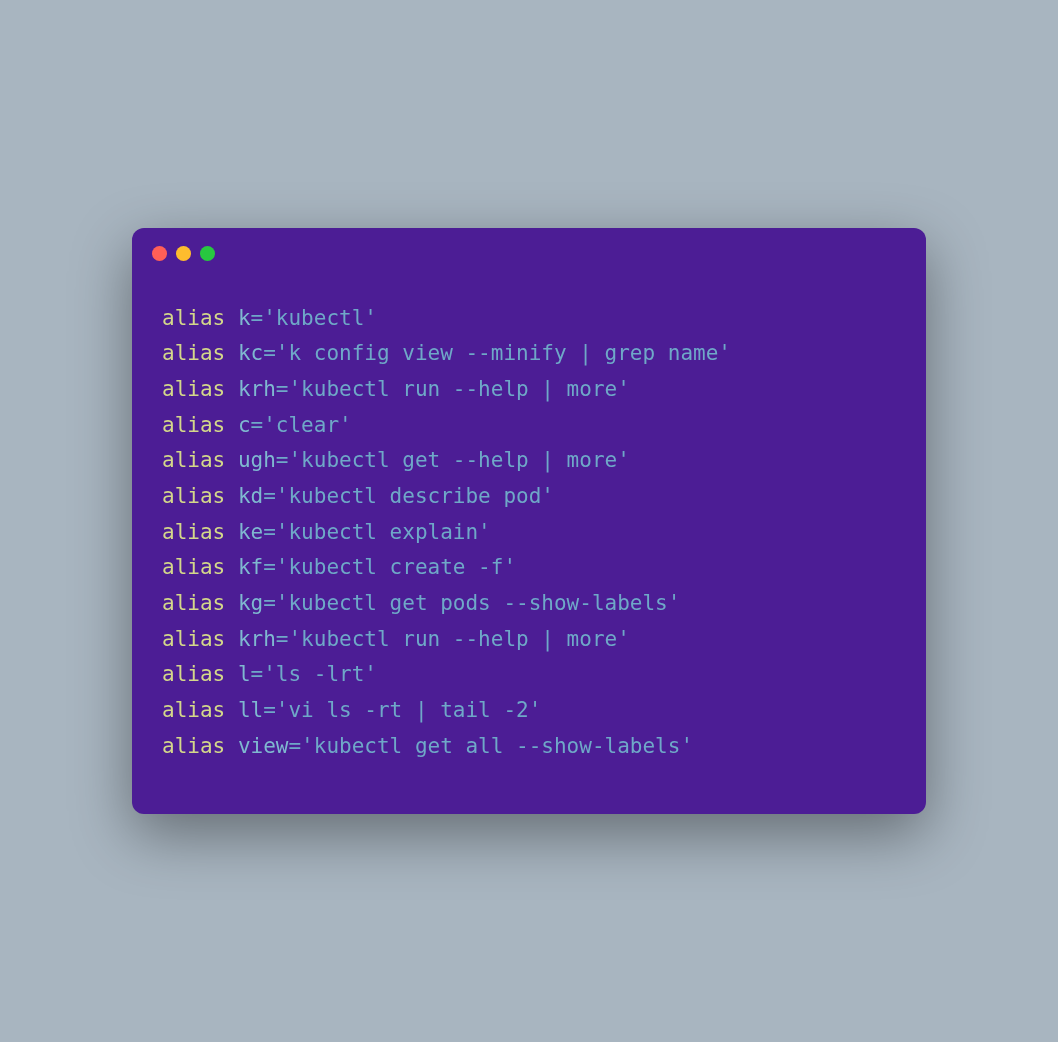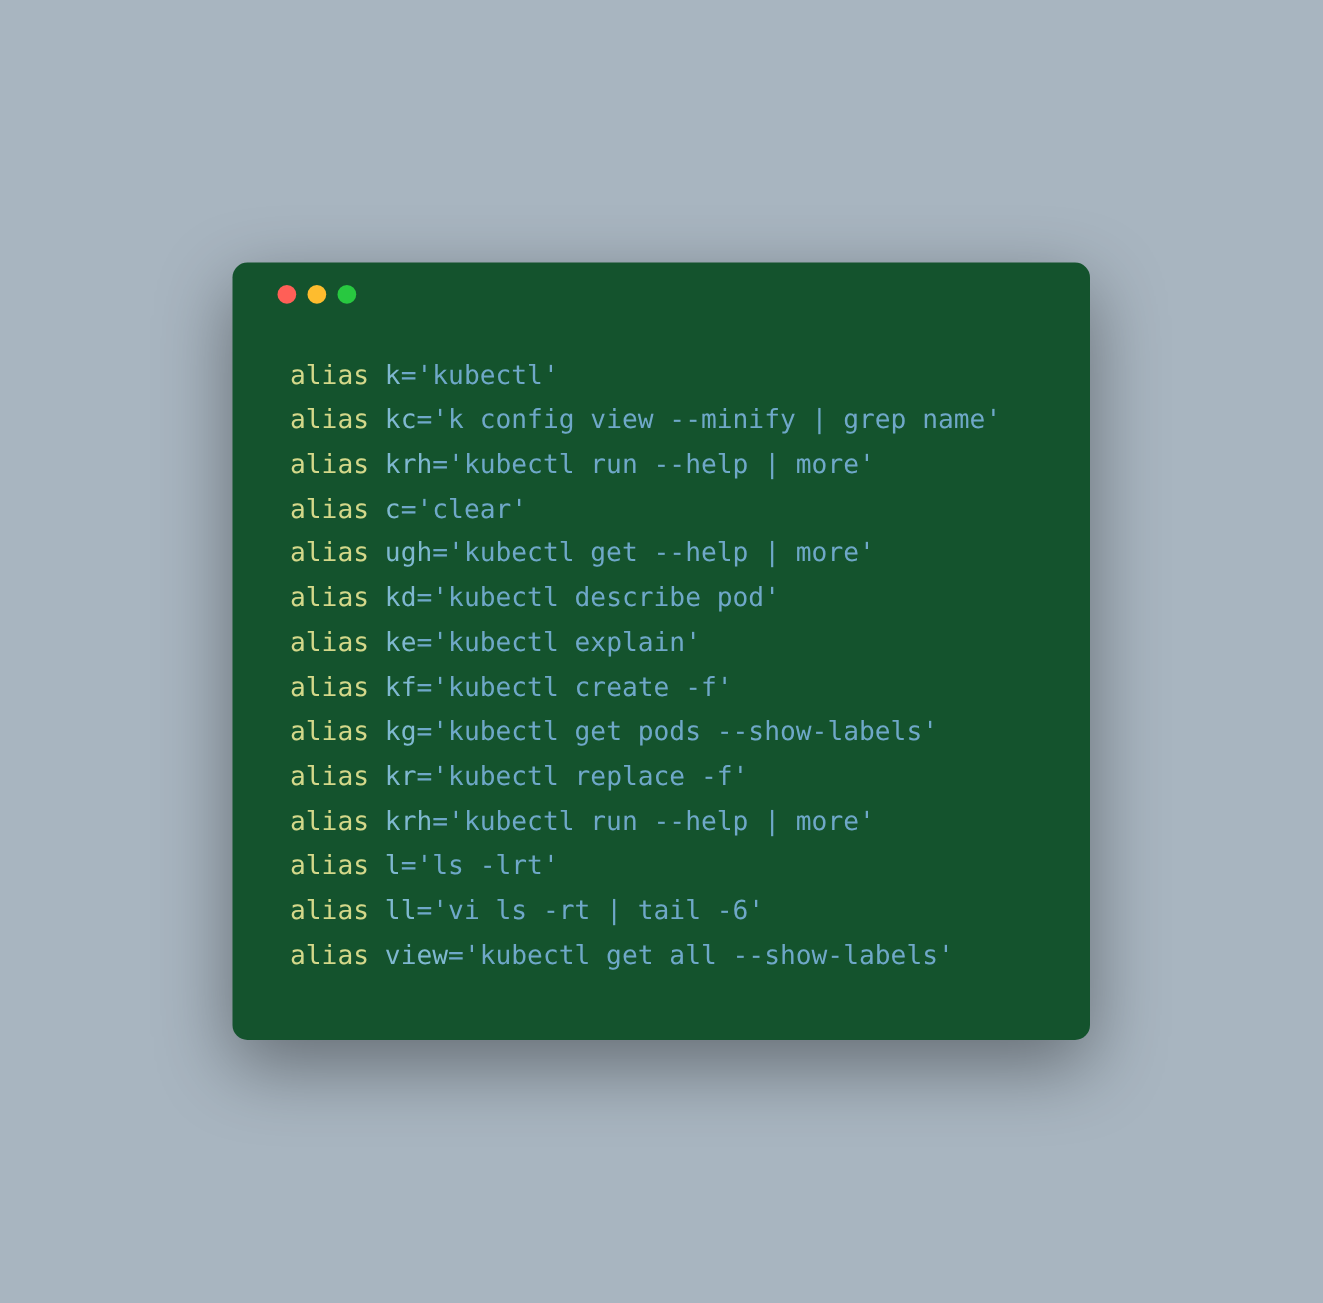--- a/index.html
+++ b/index.html
@@ -12,26 +12,25 @@
       background-color: #a8b5c0;
       width: 1058px;
       height: 1042px;
       display: flex;
       align-items: center;
       justify-content: center;
       font-family: 'SF Mono', 'Monaco', 'Menlo', 'Consolas', monospace;
     }
     
     .terminal-window {
-      width: 686px;
-      background-color: #14532d;
+      width: 794px;
+      background-color: #4c1d95;
       border-radius: 12px;
       box-shadow: 0 20px 60px rgba(0, 0, 0, 0.4);
       overflow: hidden;
-      padding-left: 16px;
     }
     
     .titlebar {
       padding: 18px 20px 10px 20px;
       display: flex;
       gap: 9px;
     }
     
     .traffic-light {
       width: 15px;
@@ -90,19 +89,18 @@
   <div class="terminal-content" id="terminal-content">
   <div class="code-line"><span class="keyword">alias</span> <span class="name">k</span><span class="equals">=</span><span class="string">'kubectl'</span></div>
       <div class="code-line"><span class="keyword">alias</span> <span class="name">kc</span><span class="equals">=</span><span class="string">'k config view --minify | grep name'</span></div>
       <div class="code-line"><span class="keyword">alias</span> <span class="name">krh</span><span class="equals">=</span><span class="string">'kubectl run --help | more'</span></div>
       <div class="code-line"><span class="keyword">alias</span> <span class="name">c</span><span class="equals">=</span><span class="string">'clear'</span></div>
       <div class="code-line"><span class="keyword">alias</span> <span class="name">ugh</span><span class="equals">=</span><span class="string">'kubectl get --help | more'</span></div>
       <div class="code-line"><span class="keyword">alias</span> <span class="name">kd</span><span class="equals">=</span><span class="string">'kubectl describe pod'</span></div>
       <div class="code-line"><span class="keyword">alias</span> <span class="name">ke</span><span class="equals">=</span><span class="string">'kubectl explain'</span></div>
       <div class="code-line"><span class="keyword">alias</span> <span class="name">kf</span><span class="equals">=</span><span class="string">'kubectl create -f'</span></div>
       <div class="code-line"><span class="keyword">alias</span> <span class="name">kg</span><span class="equals">=</span><span class="string">'kubectl get pods --show-labels'</span></div>
-      <div class="code-line"><span class="keyword">alias</span> <span class="name">kr</span><span class="equals">=</span><span class="string">'kubectl replace -f'</span></div>
       <div class="code-line"><span class="keyword">alias</span> <span class="name">krh</span><span class="equals">=</span><span class="string">'kubectl run --help | more'</span></div>
       <div class="code-line"><span class="keyword">alias</span> <span class="name">l</span><span class="equals">=</span><span class="string">'ls -lrt'</span></div>
-      <div class="code-line"><span class="keyword">alias</span> <span class="name">ll</span><span class="equals">=</span><span class="string">'vi ls -rt | tail -6'</span></div>
+      <div class="code-line"><span class="keyword">alias</span> <span class="name">ll</span><span class="equals">=</span><span class="string">'vi ls -rt | tail -2'</span></div>
       <div class="code-line"><span class="keyword">alias</span> <span class="name">view</span><span class="equals">=</span><span class="string">'kubectl get all --show-labels'</span></div>
     </div>
 </div>
 
 </body></html>

